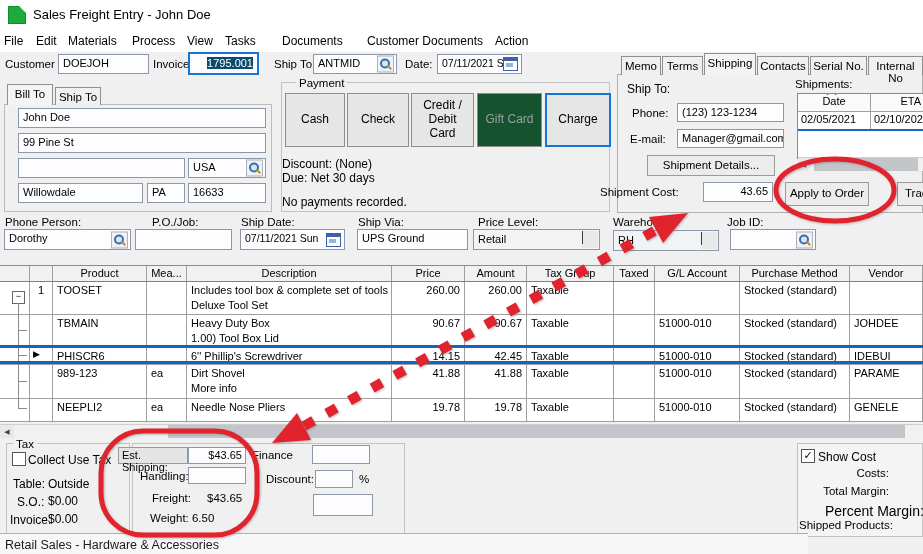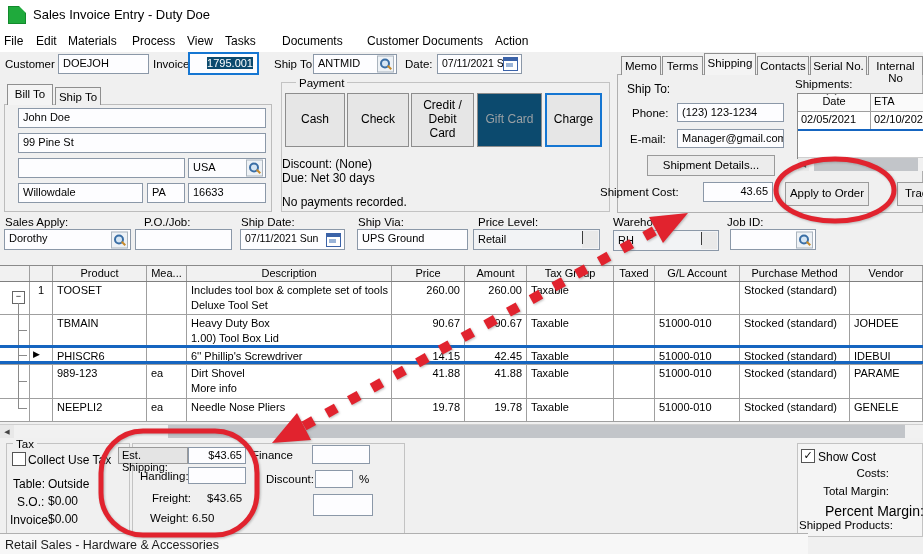--- a/index.html
+++ b/index.html
@@ -10,21 +10,21 @@
   .lbl{position:absolute;white-space:nowrap;font-size:11.5px;}
   .fld{position:absolute;background:#fdfdff;border:1px solid #8b98a8;font-size:11px;
     padding:2px 4px;box-sizing:border-box;white-space:nowrap;overflow:hidden;}
   .fld.r{text-align:right;}
   .gbox{position:absolute;border:1px solid #c3c3c3;box-sizing:border-box;}
   .gbox-label{position:absolute;background:#f0f0f0;padding:0 3px;font-size:11.5px;white-space:nowrap;}
   .btn{position:absolute;background:#e6e6e6;border:1px solid #8d8d8d;font-size:12px;
     display:flex;align-items:center;justify-content:center;text-align:center;
     box-sizing:border-box;cursor:default;line-height:1.15;}
   .btn.small{font-size:11.5px;background:#ececec;border-color:#9a9a9a;}
-  .btn.disabled{color:#9aa0a4;background:#0c4a6e;}
+  .btn.disabled{color:#9aa0a4;background:#14532d;}
   .btn.focused{border:2px solid #1576d2;}
   
   .titlebar{position:absolute;left:0;top:0;width:923px;height:28px;background:#fff;}
   .app-icon{position:absolute;left:8px;top:6px;width:16px;height:16px;background:#1faa3c;border:1px solid #128a2c;}
   .app-icon::after{content:"";position:absolute;right:-1px;top:-1px;width:0;height:0;
     border-top:7px solid #fff;border-left:7px solid transparent;}
   .title-text{position:absolute;left:33px;top:7px;font-size:13px;}
   .menubar{position:absolute;left:0;top:28px;width:923px;height:24px;background:#fff;}
   .menu-item{position:absolute;top:6px;font-size:12px;white-space:nowrap;}
   
@@ -81,21 +81,21 @@
   .status-text{position:absolute;left:5px;top:4px;font-size:12.5px;color:#1c1c1c;}
   .overlay{position:absolute;left:0;top:0;z-index:60;pointer-events:none;}
 </style>
 </head>
 <body>
 
 <div class="screen">
 
   <div class="titlebar">
     <div class="app-icon"></div>
-    <div class="title-text">Sales Invoice Entry - Duty Doe</div>
+    <div class="title-text">Sales Freight Entry - John Doe</div>
   </div>
 
   <div class="menubar">
     <span class="menu-item" style="left:4px">File</span>
     <span class="menu-item" style="left:36px">Edit</span>
     <span class="menu-item" style="left:68px">Materials</span>
     <span class="menu-item" style="left:132px">Process</span>
     <span class="menu-item" style="left:187px">View</span>
     <span class="menu-item" style="left:225px">Tasks</span>
     <span class="menu-item" style="left:282px">Documents</span>
@@ -130,55 +130,55 @@
   <div class="fld" style="left:18px;top:183px;width:125px;height:20px">Willowdale</div>
   <div class="fld" style="left:147px;top:183px;width:38px;height:20px">PA</div>
   <div class="fld" style="left:188px;top:183px;width:78px;height:20px">16633</div>
 
   <div class="gbox" style="left:281px;top:82px;width:329px;height:130px"></div>
   <span class="gbox-label" style="left:296px;top:77px">Payment</span>
   <div class="btn" style="left:285px;top:93px;width:60px;height:54px">Cash</div>
   <div class="btn" style="left:347px;top:93px;width:62px;height:54px">Check</div>
   <div class="btn" style="left:411px;top:93px;width:63px;height:54px;padding:0 4px">Credit / Debit Card</div>
   <div class="btn disabled" style="left:477px;top:93px;width:65px;height:54px">Gift Card</div>
-  <div class="btn focused" style="left:545px;top:93px;width:57px;height:54px">Charge</div>
+  <div class="btn focused" style="left:545px;top:93px;width:66px;height:54px">Charge</div>
   <span class="lbl" style="left:282px;top:157px;font-size:12px">Discount: (None)</span>
   <span class="lbl" style="left:282px;top:171px;font-size:12px">Due: Net 30  days</span>
   <span class="lbl" style="left:282px;top:195px;font-size:12px">No payments recorded.</span>
 
   <span class="lbl" style="left:627px;top:82px;font-size:12px">Ship To:</span>
   <span class="lbl" style="left:632px;top:107px">Phone:</span>
   <div class="fld" style="left:677px;top:103px;width:107px;height:19px">(123) 123-1234</div>
   <span class="lbl" style="left:630px;top:133px">E-mail:</span>
   <div class="fld" style="left:677px;top:129px;width:107px;height:19px">Manager@gmail.com</div>
   <div class="btn small" style="left:647px;top:155px;width:128px;height:21px">Shipment Details...</div>
   <span class="lbl" style="left:600px;top:186px">Shipment Cost:</span>
   <div class="fld r" style="left:703px;top:182px;width:70px;height:20px">43.65</div>
 
   <span class="lbl" style="left:795px;top:78px">Shipments:</span>
   <div class="mini">
     <div style="display:flex;border-bottom:1px solid #9f9f9f;height:17px;background:#fafafa">
       <div class="mcell" style="width:73px;border-right:1px solid #9f9f9f;text-align:center;position:relative"><span class="sort-caret"></span><span>Date</span></div>
-      <div class="mcell" style="flex:1;text-align:left">ETA</div>
+      <div class="mcell" style="flex:1;text-align:right">ETA</div>
     </div>
     <div style="display:flex;height:17px;border-bottom:2px solid #1565c0">
       <div class="mcell" style="width:73px;border-right:1px solid #9f9f9f">02/05/2021</div>
       <div class="mcell" style="flex:1">02/10/202</div>
     </div>
   </div>
   <div class="hscroll" style="left:798px;top:157px;width:125px;height:13px">
     <div class="sarrow" style="left:0;top:0;width:11px;height:13px">◀</div>
     <div class="sthumb" style="left:16px;top:0;width:104px;height:13px"></div>
   </div>
   <div class="btn small" style="left:785px;top:182px;width:84px;height:24px">Apply to Order</div>
   <div class="btn small" style="left:897px;top:182px;width:50px;height:24px;justify-content:flex-start;padding-left:7px">Trac</div>
 
-  <span class="lbl" style="left:5px;top:216px">Sales Apply:</span>
+  <span class="lbl" style="left:5px;top:216px">Phone Person:</span>
   <div class="fld" style="left:4px;top:229px;width:127px;height:21px;padding-right:20px"><span>Dorothy</span><span class="mag"></span></div>
-  <span class="lbl" style="left:144px;top:216px">P.O./Job:</span>
+  <span class="lbl" style="left:152px;top:216px">P.O./Job:</span>
   <div class="fld" style="left:135px;top:229px;width:97px;height:21px"></div>
   <span class="lbl" style="left:241px;top:216px">Ship Date:</span>
   <div class="fld" style="left:240px;top:229px;width:105px;height:21px;padding-right:18px;font-size:10.5px"><span>07/11/2021 Sun</span><span class="cal"></span></div>
   <span class="lbl" style="left:358px;top:216px">Ship Via:</span>
   <div class="fld" style="left:357px;top:229px;width:111px;height:21px">UPS Ground</div>
   <span class="lbl" style="left:478px;top:216px">Price Level:</span>
   <div class="dd" style="left:473px;top:229px;width:127px;height:21px"><span>Retail</span><span class="dd-btn"><span class="chev"></span></span></div>
   <span class="lbl" style="left:613px;top:216px">Warehouse:</span>
   <div class="dd" style="left:613px;top:230px;width:106px;height:21px"><span>RH</span><span class="dd-btn"><span class="chev"></span></span></div>
   <span class="lbl" style="left:727px;top:216px">Job ID:</span>

